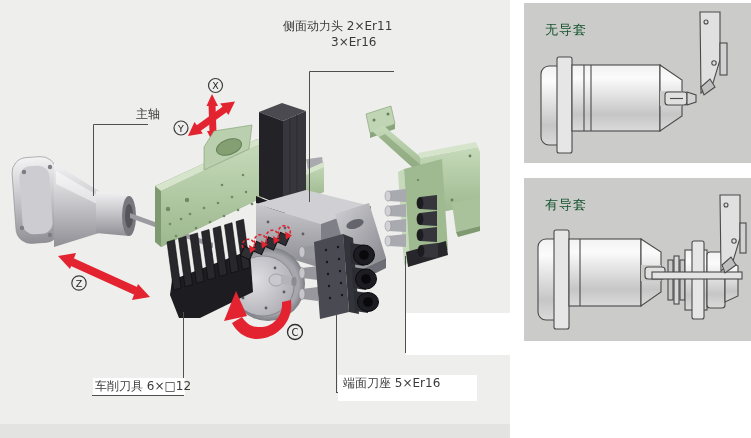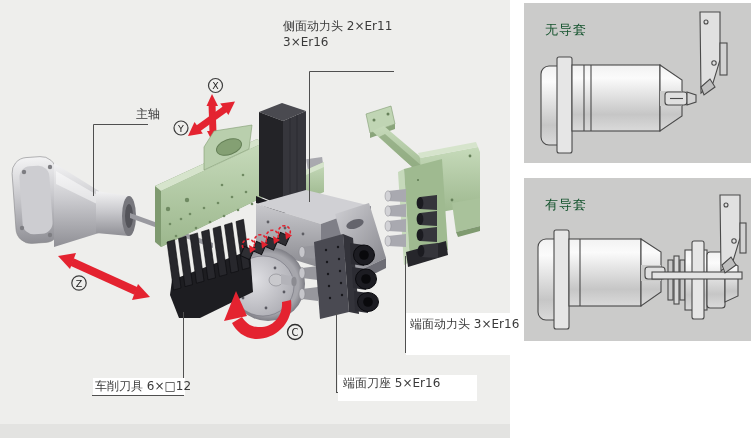--- a/index.html
+++ b/index.html
@@ -2,21 +2,21 @@
 <html><head>
 <meta charset="utf-8">
 <style>
   html,body{margin:0;padding:0;background:#ffffff;}
   .stage{position:relative;width:751px;height:438px;background:#ffffff;overflow:hidden;
          font-family:"DejaVu Sans","Liberation Sans",sans-serif;}
   .main-area{position:absolute;left:0;top:0;width:510px;height:438px;background:#eeeeec;}
   .main-strip{position:absolute;left:0;top:424px;width:510px;height:14px;background:#e3e3e1;}
   .main-svg{position:absolute;left:0;top:0;}
   .lbl{position:absolute;font-size:12px;line-height:16px;color:#3a3a3a;white-space:nowrap;}
-  .lbl .l2{}
+  .lbl .l2{margin-left:48px;}
   .boxed{background:#ffffff;}
   .lbl-turning{left:93px;top:378px;width:90px;height:17px;padding-left:2px;line-height:17px;}
   .lbl-endface{left:338px;top:375px;width:134px;height:26px;padding-left:5px;line-height:17px;}
   .lbl-endpower{left:406px;top:313px;width:115px;height:39px;padding:3px 0 0 4px;line-height:17px;}
   .lbl-spindle{left:112px;top:106px;margin-left:24px;}
   .lbl-side{left:283px;top:18px;}
   .panel{position:absolute;left:524px;width:227px;background:#cbcbca;}
   .panel.p1{top:3px;height:160px;}
   .panel.p2{top:178px;height:163px;}
   .panel-title{position:absolute;left:21px;top:18px;font-size:13px;color:#14532d;letter-spacing:1px;}
@@ -308,21 +308,20 @@
     </svg>
 
     <div class="lbl lbl-spindle">主轴</div>
     <div class="lbl lbl-side">
       <div class="l1">侧面动力头 2×Er11</div>
       <div class="l2">3×Er16</div>
     </div>
     <div class="lbl boxed lbl-turning">车削刀具 6×□12</div>
     <div class="lbl boxed lbl-endface">端面刀座 5×Er16</div>
     <div class="lbl boxed lbl-endpower">
-      <div>端面动力头 3×Er16</div>
     </div>
   </div>
 
   <div class="panel p1">
     <svg class="panel-svg" width="227" height="160" viewBox="0 0 227 160">
       <defs>
         <linearGradient id="pnl1" x1="0" y1="0" x2="0" y2="1">
           <stop offset="0" stop-color="#f2f2f2"></stop>
             <stop offset="0.2" stop-color="#fbfbfb"></stop>
           <stop offset="0.75" stop-color="#c6c6c6"></stop>

